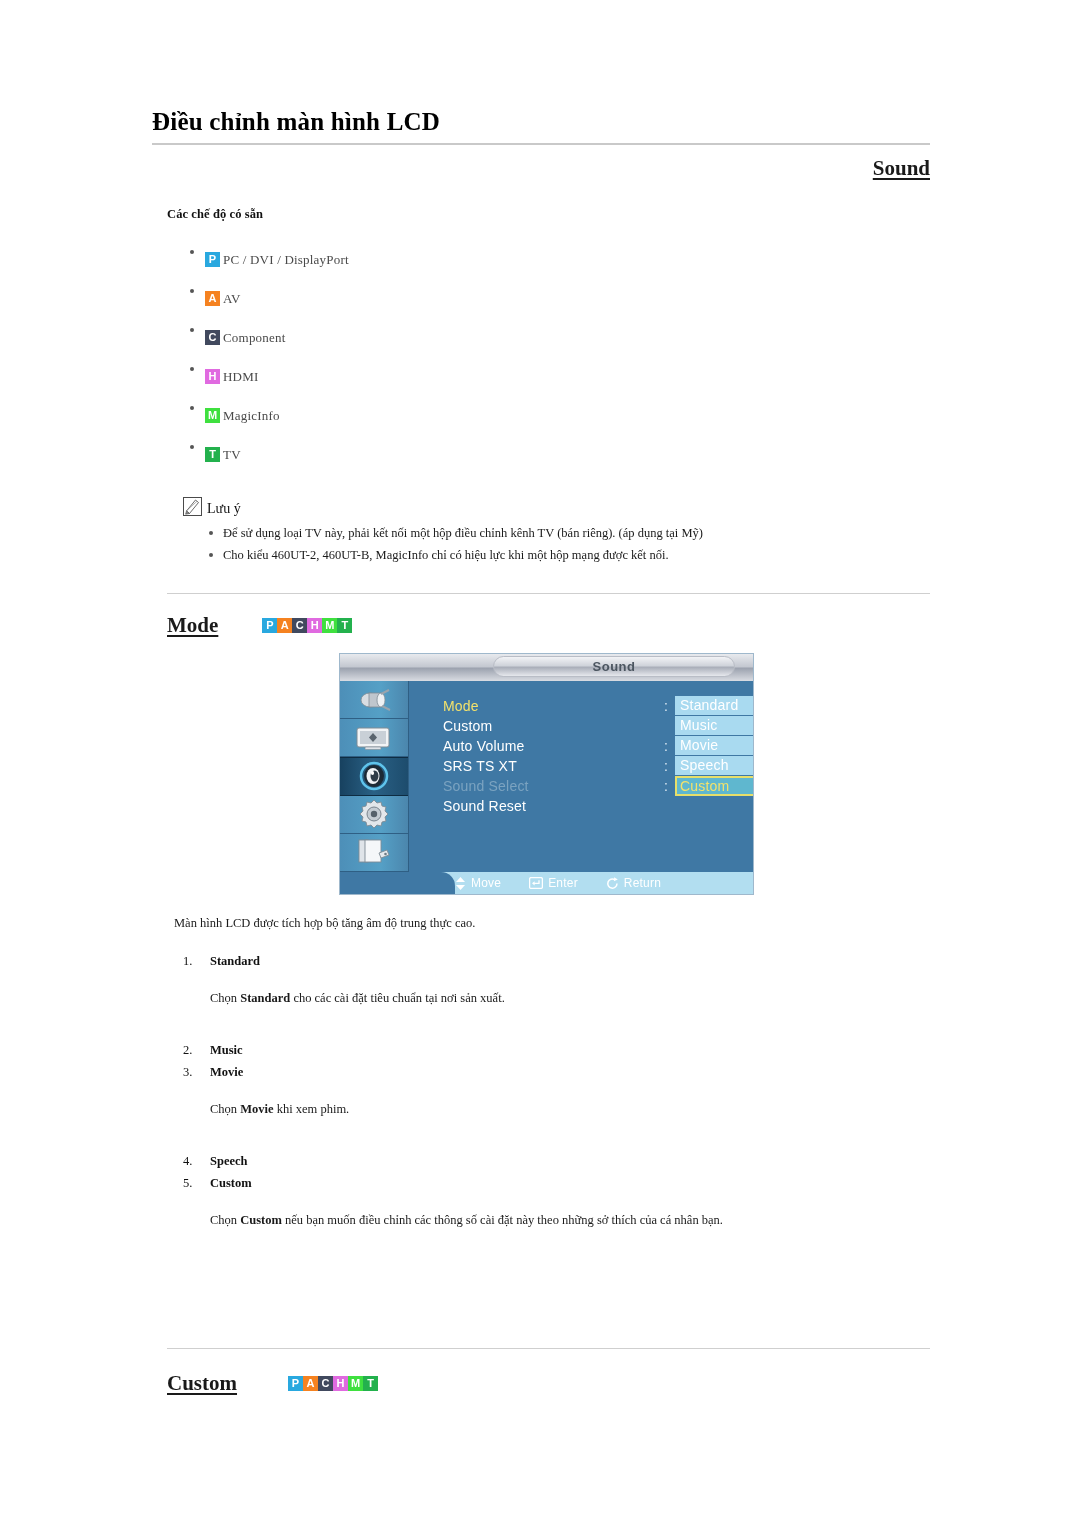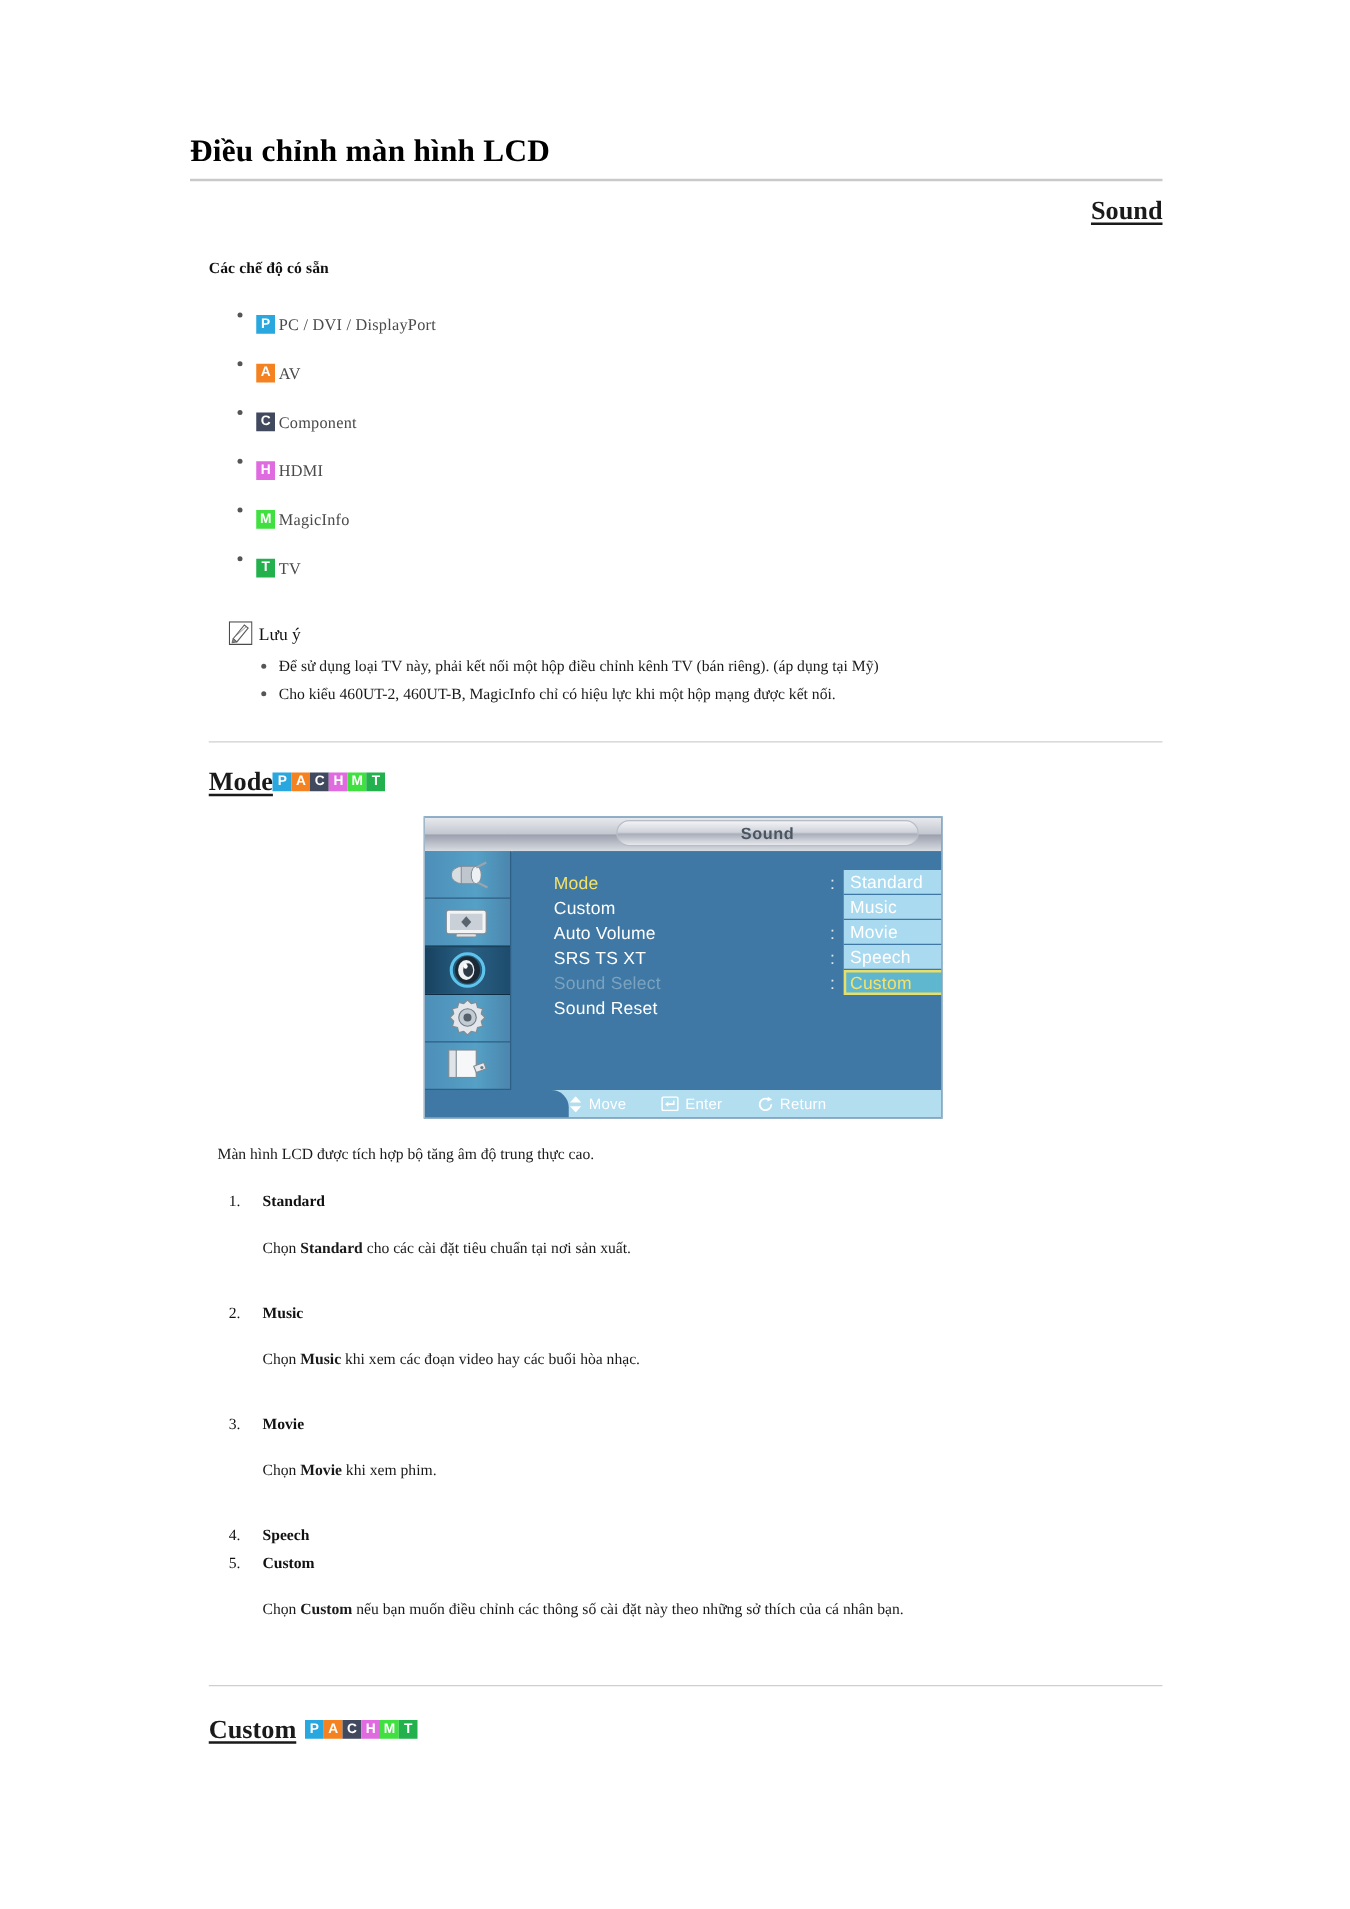--- a/index.html
+++ b/index.html
@@ -111,21 +111,21 @@
     width: 15px;
     height: 15px;
     line-height: 15px;
     text-align: center;
     font-family: "Liberation Sans", sans-serif;
     font-weight: bold;
     font-size: 11px;
     color: #ffffff;
     vertical-align: middle;
   }
-  .badge-group { display: inline-block; vertical-align: middle; font-size: 0; }
+  .badge-group { display: inline-block; vertical-align: middle; font-size: 0; margin-left: 44px; }
   .badge-group .badge { margin: 0; }
 
   
   .note-block {
     position: absolute;
     left: 183px;
     top: 497px;
     width: 750px;
   }
   .note-title-row {
@@ -586,21 +586,20 @@
           <span class="num-index">1.</span>
           <span>Standard</span>
         </div>
         <div class="num-desc"><span>Chọn </span><b>Standard</b><span> cho các cài đặt tiêu chuẩn tại nơi sản xuất.</span></div>
       </div>
       <div class="num-item">
         <div class="num-head">
           <span class="num-index">2.</span>
           <span>Music</span>
         </div>
-        <div class="num-desc"><span>Chọn </span><b>Music</b><span> khi xem các đoạn video hay các buổi hòa nhạc.</span></div>
       </div>
       <div class="num-item">
         <div class="num-head">
           <span class="num-index">3.</span>
           <span>Movie</span>
         </div>
         <div class="num-desc"><span>Chọn </span><b>Movie</b><span> khi xem phim.</span></div>
       </div>
       <div class="num-item">
         <div class="num-head">

